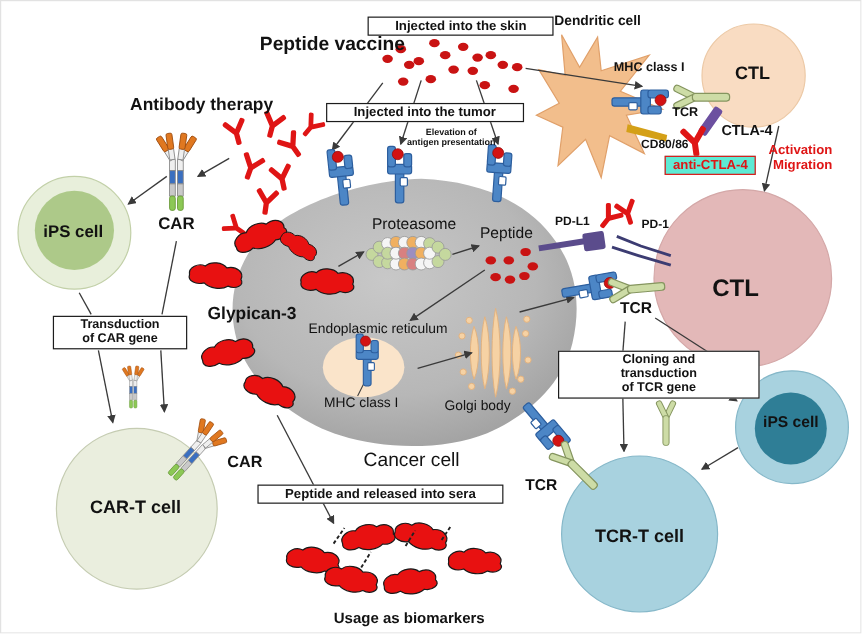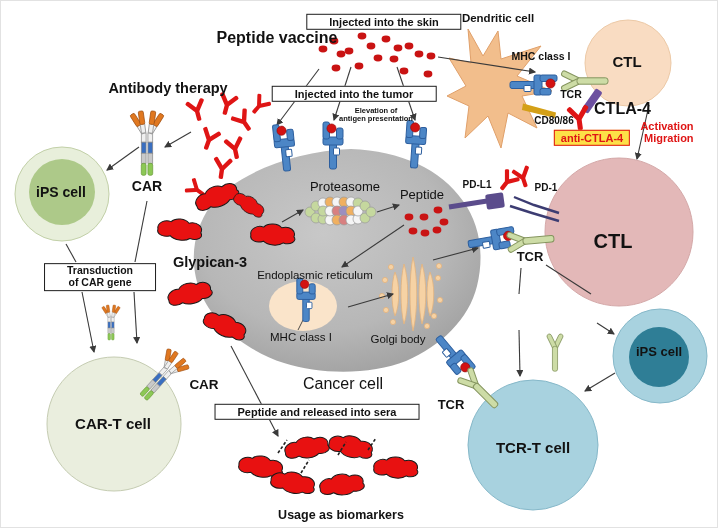--- a/index.html
+++ b/index.html
@@ -2,21 +2,21 @@
 <html><head>
 <meta charset="utf-8">
 <style>
   html,body{margin:0;padding:0;background:#fff;}
   .wrap{position:relative;width:718px;height:528px;background:#fff;
         font-family:"Liberation Sans",sans-serif;overflow:hidden;border:1px solid #e2e2e2;box-sizing:border-box;}
   .wrap svg{position:absolute;left:0;top:0;z-index:1;}
   .lbl{position:absolute;transform:translate(-50%,-50%);white-space:pre-line;text-align:center;
        color:#121212;line-height:1.13;z-index:2;}
   .bx{background:#fff;border:1.6px solid #1c1c1c;padding:1px 22px;font-weight:700;white-space:pre-line;}
-  .bxr{background:#fde047;border:1.7px solid #DF1515;color:#DF1515;padding:1px 6px;font-weight:700;white-space:nowrap;}
+  .bxr{background:#5eead4;border:1.7px solid #DF1515;color:#DF1515;padding:1px 6px;font-weight:700;white-space:nowrap;}
   .red{color:#DF1515;}
 </style>
 </head>
 <body>
 
 <div class="wrap">
 
 <svg width="718" height="528" viewBox="0 0 718 528">
   <defs>
     <marker id="ah" viewBox="0 0 10 10" refX="8.5" refY="5" markerWidth="6.5" markerHeight="6.5" orient="auto-start-reverse">
@@ -274,37 +274,39 @@
 <div class="lbl" style="left:252px;top:37px;font-size:16px;font-weight:700;white-space:nowrap;margin-left:24px;">Peptide vaccine</div>
 <div class="lbl bx" style="left:383px;top:21px;font-size:11px;white-space:nowrap;">Injected into the skin</div>
 <div class="lbl" style="left:497px;top:17px;font-size:11.5px;font-weight:700;white-space:nowrap;">Dendritic cell</div>
 <div class="lbl" style="left:167px;top:87px;font-size:14.5px;font-weight:700;white-space:nowrap;">Antibody therapy</div>
 <div class="lbl bx" style="left:353px;top:93px;font-size:11px;white-space:nowrap;">Injected into the tumor</div>
 <div class="lbl" style="left:375px;top:114px;font-size:7.5px;font-weight:700;">Elevation of
 antigen presentation</div>
 <div class="lbl" style="left:540px;top:56px;font-size:10.5px;font-weight:700;white-space:nowrap;">MHC class I</div>
 <div class="lbl" style="left:626px;top:61px;font-size:15px;font-weight:700;">CTL</div>
 <div class="lbl" style="left:570px;top:94px;font-size:10.5px;font-weight:700;">TCR</div>
-<div class="lbl" style="left:607px;top:108px;font-size:16px;font-weight:700;white-space:nowrap;padding-left:29px;">CTLA-4</div>
+<div class="lbl" style="left:607px;top:108px;font-size:12px;font-weight:700;white-space:nowrap;padding-left:29px;">CTLA-4</div>
 <div class="lbl" style="left:553px;top:120px;font-size:10px;font-weight:700;white-space:nowrap;">CD80/86</div>
 <div class="lbl bxr" style="left:591px;top:137px;font-size:11px;">anti-CTLA-4</div>
 <div class="lbl red" style="left:666px;top:131px;font-size:11px;font-weight:700;text-align:right;">Activation
 Migration</div>
 <div class="lbl" style="left:476px;top:184px;font-size:10px;font-weight:700;white-space:nowrap;">PD-L1</div>
 <div class="lbl" style="left:545px;top:187px;font-size:10px;font-weight:700;white-space:nowrap;">PD-1</div>
 <div class="lbl" style="left:60px;top:192px;font-size:14px;font-weight:700;white-space:nowrap;">iPS cell</div>
 <div class="lbl" style="left:146px;top:186px;font-size:14px;font-weight:700;">CAR</div>
 <div class="lbl" style="left:209px;top:261px;font-size:14.5px;font-weight:700;white-space:nowrap;">Glypican-3</div>
 <div class="lbl" style="left:344px;top:186px;font-size:13px;font-weight:400;white-space:nowrap;">Proteasome</div>
 <div class="lbl" style="left:421px;top:194px;font-size:13px;font-weight:400;white-space:nowrap;">Peptide</div>
 <div class="lbl" style="left:314px;top:274px;font-size:11.5px;font-weight:400;white-space:nowrap;">Endoplasmic reticulum</div>
 <div class="lbl" style="left:300px;top:336px;font-size:11.5px;font-weight:400;white-space:nowrap;">MHC class I</div>
 <div class="lbl" style="left:397px;top:338px;font-size:11.5px;font-weight:400;white-space:nowrap;">Golgi body</div>
 <div class="lbl" style="left:612px;top:240px;font-size:20px;font-weight:700;">CTL</div>
 <div class="lbl" style="left:529px;top:256px;font-size:13px;font-weight:700;">TCR</div>
+<div class="lbl bx" style="left:548px;top:311px;font-size:10.5px;">Cloning and transduction
+of TCR gene</div>
 <div class="lbl bx" style="left:99px;top:276px;font-size:10.5px;">Transduction
 of CAR gene</div>
 <div class="lbl" style="left:203px;top:384px;font-size:13.5px;font-weight:700;">CAR</div>
 <div class="lbl" style="left:112px;top:423px;font-size:15px;font-weight:700;white-space:nowrap;">CAR-T cell</div>
 <div class="lbl" style="left:342px;top:383px;font-size:16px;font-weight:400;white-space:nowrap;">Cancer cell</div>
 <div class="lbl bx" style="left:316px;top:411px;font-size:11px;white-space:nowrap;">Peptide and released into sera</div>
 <div class="lbl" style="left:340px;top:514px;font-size:12.5px;font-weight:700;white-space:nowrap;">Usage as biomarkers</div>
 <div class="lbl" style="left:450px;top:404px;font-size:13px;font-weight:700;">TCR</div>
 <div class="lbl" style="left:532px;top:447px;font-size:15px;font-weight:700;white-space:nowrap;">TCR-T cell</div>
 <div class="lbl" style="left:658px;top:351px;font-size:13px;font-weight:700;white-space:nowrap;">iPS cell</div>

